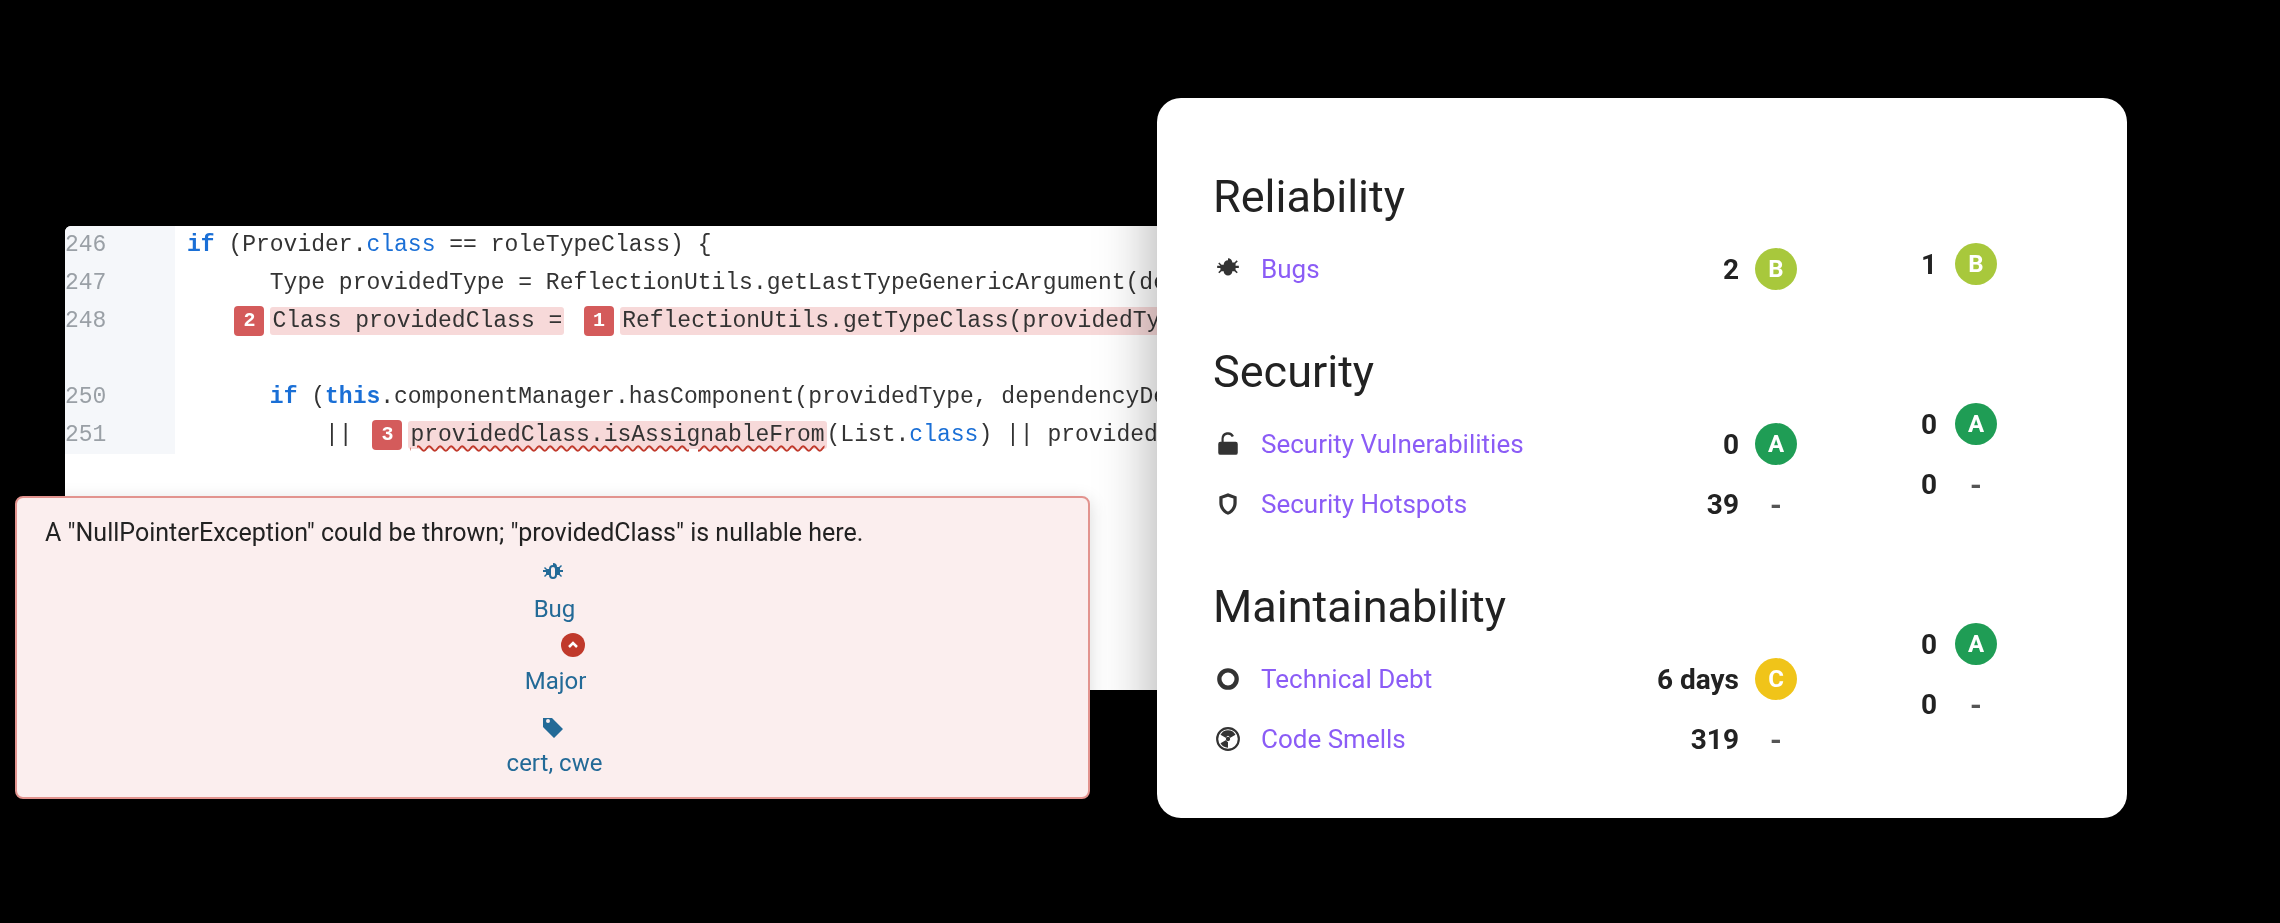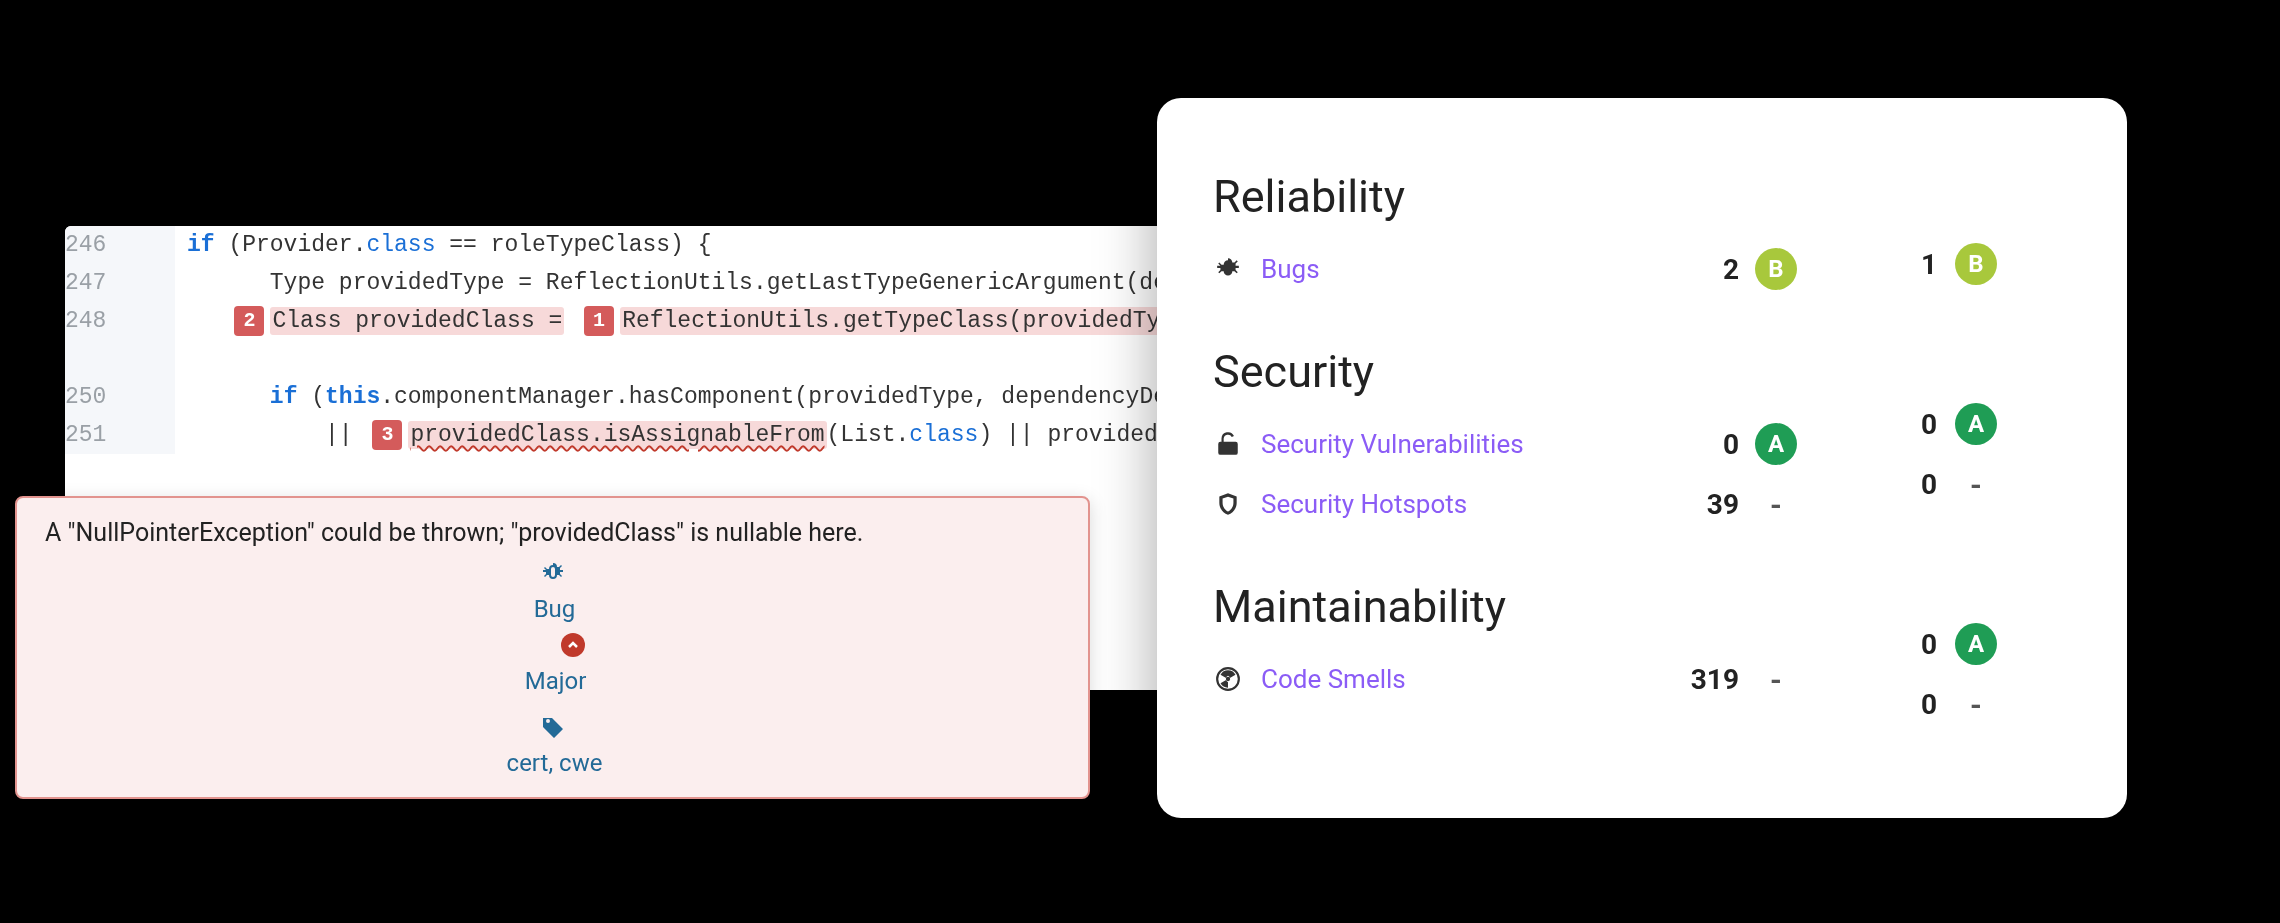--- a/index.html
+++ b/index.html
@@ -353,20 +353,32 @@
     </span>
   </div>
   <div class="nc-row" style="top:356px">
     <span class="nc-value">0</span>
     <span class="rating-dash">-</span>
   </div>
 
   <div class="section-gap"></div>
 
   <div class="section-title">Maintainability</div>
+  <div class="metric-row">
+    <span class="metric-icon">
+      <svg width="26" height="26" viewBox="0 0 24 24" fill="none" stroke="#333" stroke-width="4">
+          <circle cx="12" cy="12" r="8"></circle>
+        </svg>
+    </span>
+    <span class="metric-name">Technical Debt</span>
+    <span class="metric-val-group">
+      <span class="metric-value" style="min-width:110px">6 days</span>
+      <span class="rating rating-C">C</span>
+    </span>
+  </div>
   <div class="nc-row" style="top:516px">
     <span class="nc-value">0</span>
     <span class="rating rating-A">A</span>
   </div>
 
   <div class="metric-row">
     <span class="metric-icon">
       <svg width="26" height="26" viewBox="0 0 24 24" fill="#333">
           <circle cx="12" cy="12" r="10" fill="none" stroke="#333" stroke-width="2"></circle>
           <circle cx="12" cy="12" r="2"></circle>

